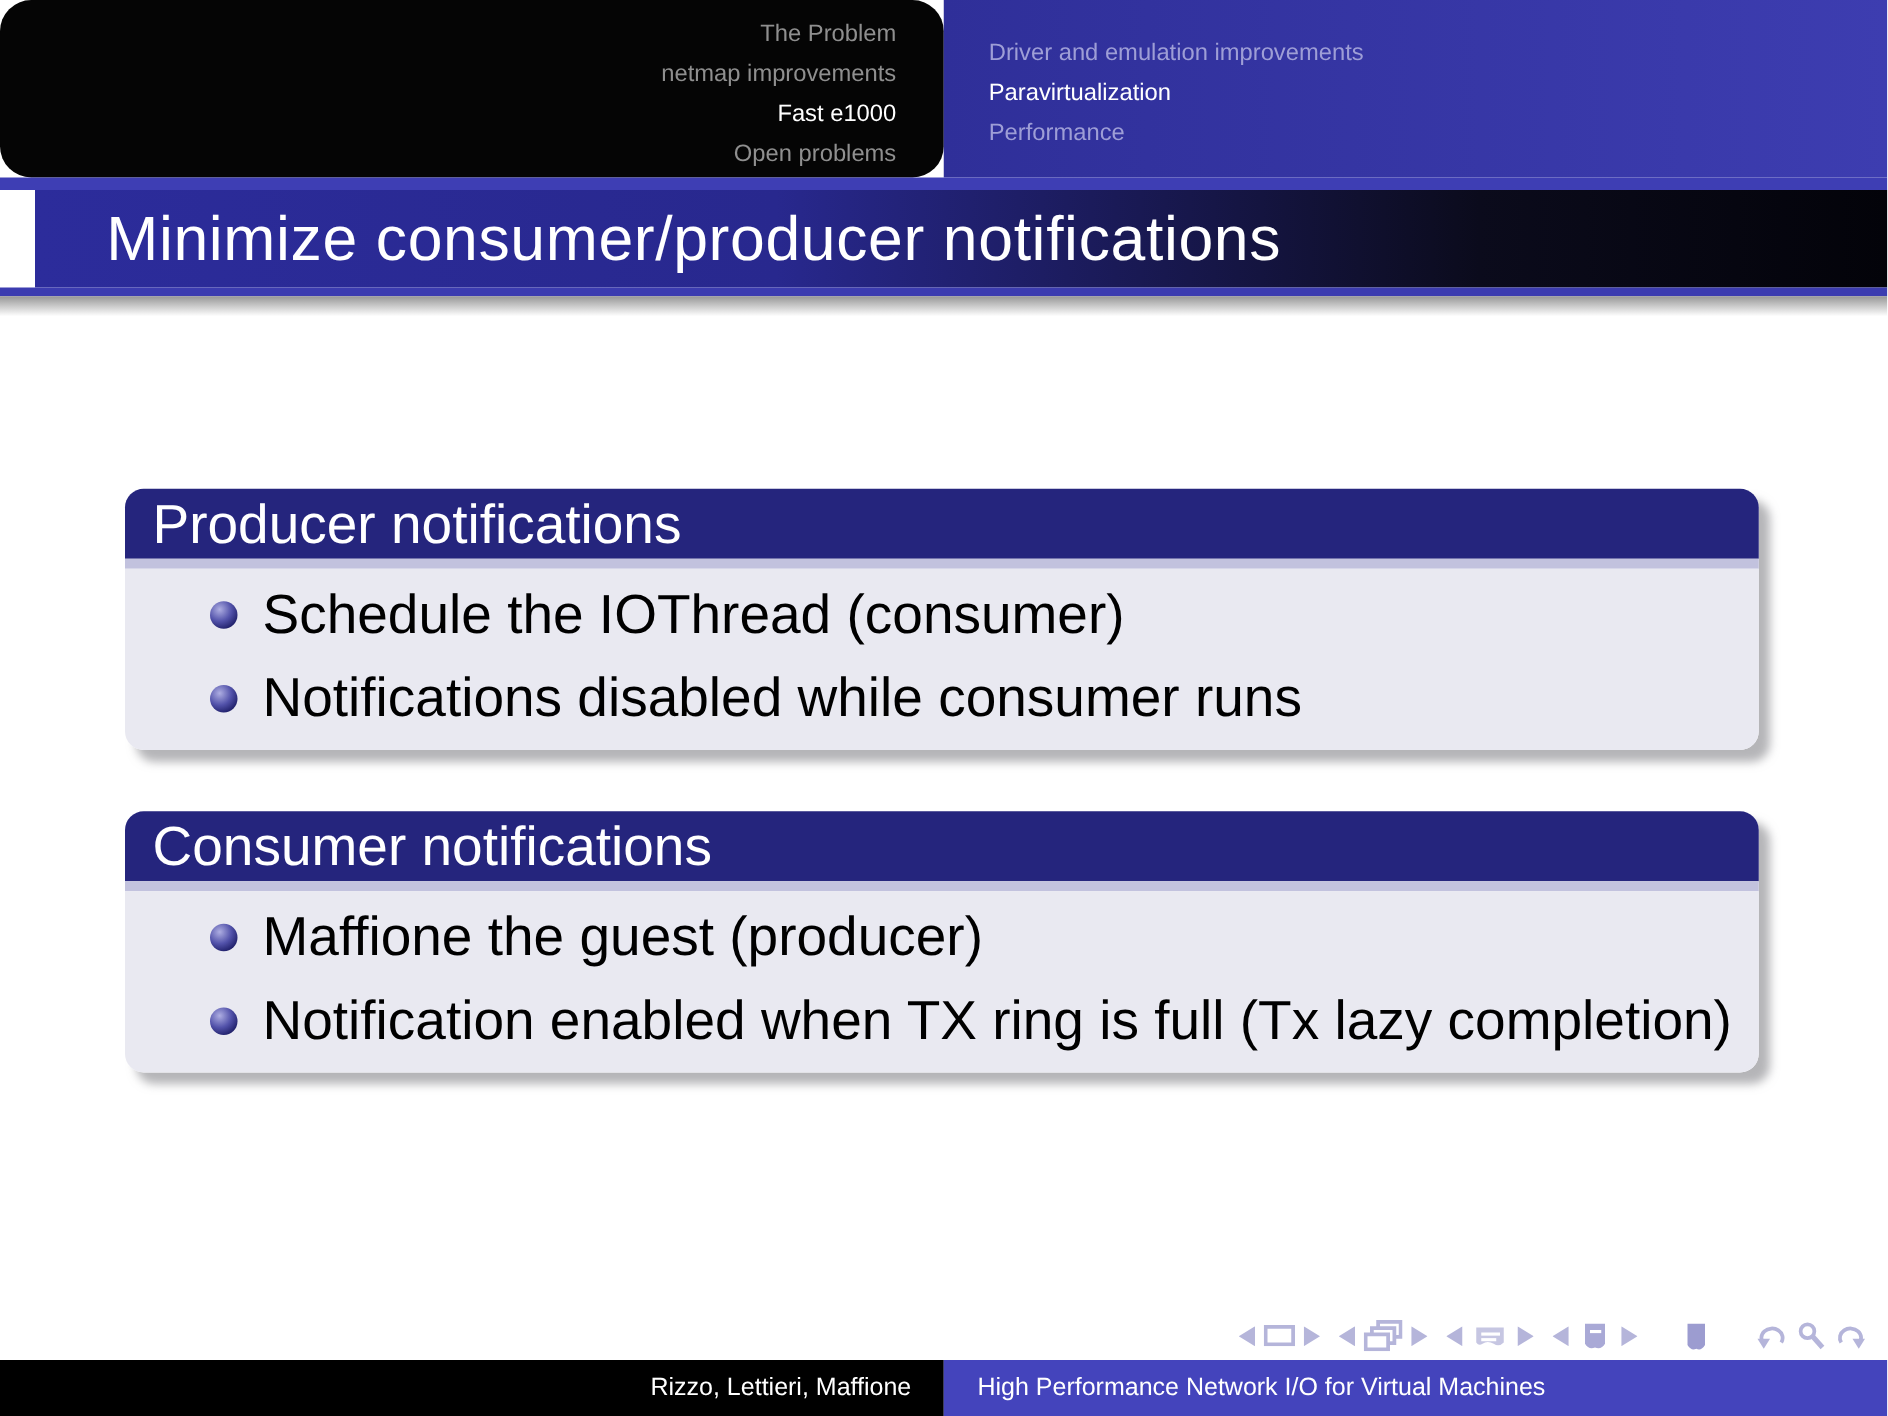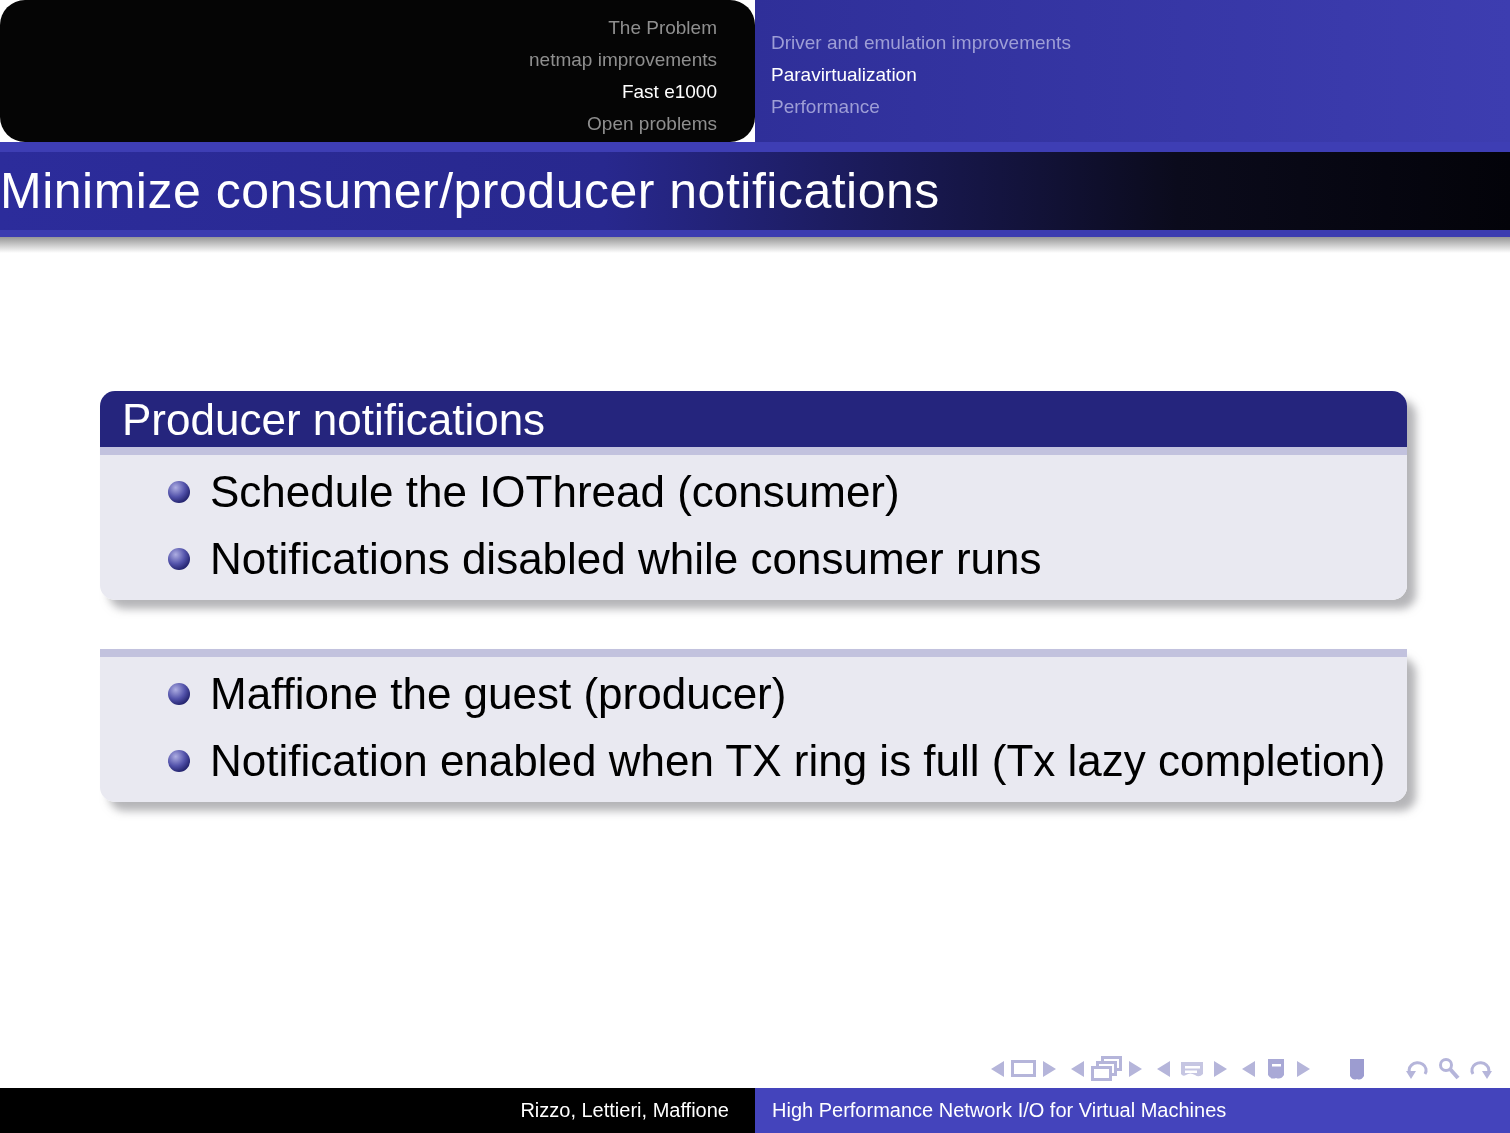--- a/index.html
+++ b/index.html
@@ -13,32 +13,32 @@
 
   
   .header { height:142px; display:flex; flex:none; }
   .header-left {
     width:755px; background:#050505; color:#8f8f8f;
     text-align:right; padding:12px 38px 0 0;
     font-size:19px; line-height:32px;border-radius:25px;
   }
   .header-right {
     width:755px; background:linear-gradient(to right,#2f2f99,#3d3db0);
-    color:#9e9ed6; padding:27px 0 0 16px;
+    color:#9e9ed6; padding:27px 0 0 36px;
     font-size:19px; line-height:32px;
   }
   .toc-item { cursor:pointer; white-space:nowrap; }
   .toc-item.active { color:#ffffff; }
 
   
   .accent-top { height:10px; background:#3e3eb4; flex:none; }
   .title-bar {
     height:78px; flex:none;
     background:linear-gradient(to right,#2c2c9b 0%,#28288e 40%,#0b0b1c 78%,#030309 100%);
-    display:flex; align-items:center; 
+    display:flex; align-items:center; padding-left:57px;margin-left:28px;
   }
   .frame-title { color:#ffffff; font-size:50px; letter-spacing:0.5px; }
   .accent-bottom { height:7px; background:#3c3cb0; flex:none; }
   .title-shadow { height:16px; flex:none;
     background:linear-gradient(to bottom,#979797,#ffffff); }
 
   
   .content { flex:1; padding:138px 103px 0 100px; }
   .block {
     border-radius:15px;
@@ -76,21 +76,21 @@
 
   
   .footer { height:45px; flex:none; display:flex; font-size:20px; }
   .footer-left {
     width:755px; background:#000000; color:#ffffff;
     display:flex; align-items:center; justify-content:flex-end;
     padding-right:26px;
   }
   .footer-right {
     width:755px; background:#4444bc; color:#ffffff;
-    display:flex; align-items:center; padding-left:17px;
+    display:flex; align-items:center; padding-left:27px;
   }
 </style>
 </head>
 <body>
 
 <div class="page">
 
   <div class="header">
     <div class="header-left">
       <div class="toc-item">The Problem</div>
@@ -123,20 +123,21 @@
           <span class="bullet-text">Schedule the IOThread (consumer)</span>
         </div>
         <div class="bullet-item">
           <span class="bullet"></span>
           <span class="bullet-text">Notifications disabled while consumer runs</span>
         </div>
       </div>
     </div>
 
     <div class="block">
+      <div class="block-header">Consumer notifications</div>
       <div class="block-sep"></div>
       <div class="block-body">
         <div class="bullet-item">
           <span class="bullet"></span>
           <span class="bullet-text">Maffione the guest (producer)</span>
         </div>
         <div class="bullet-item">
           <span class="bullet"></span>
           <span class="bullet-text">Notification enabled when TX ring is full (Tx lazy completion)</span>
         </div>

